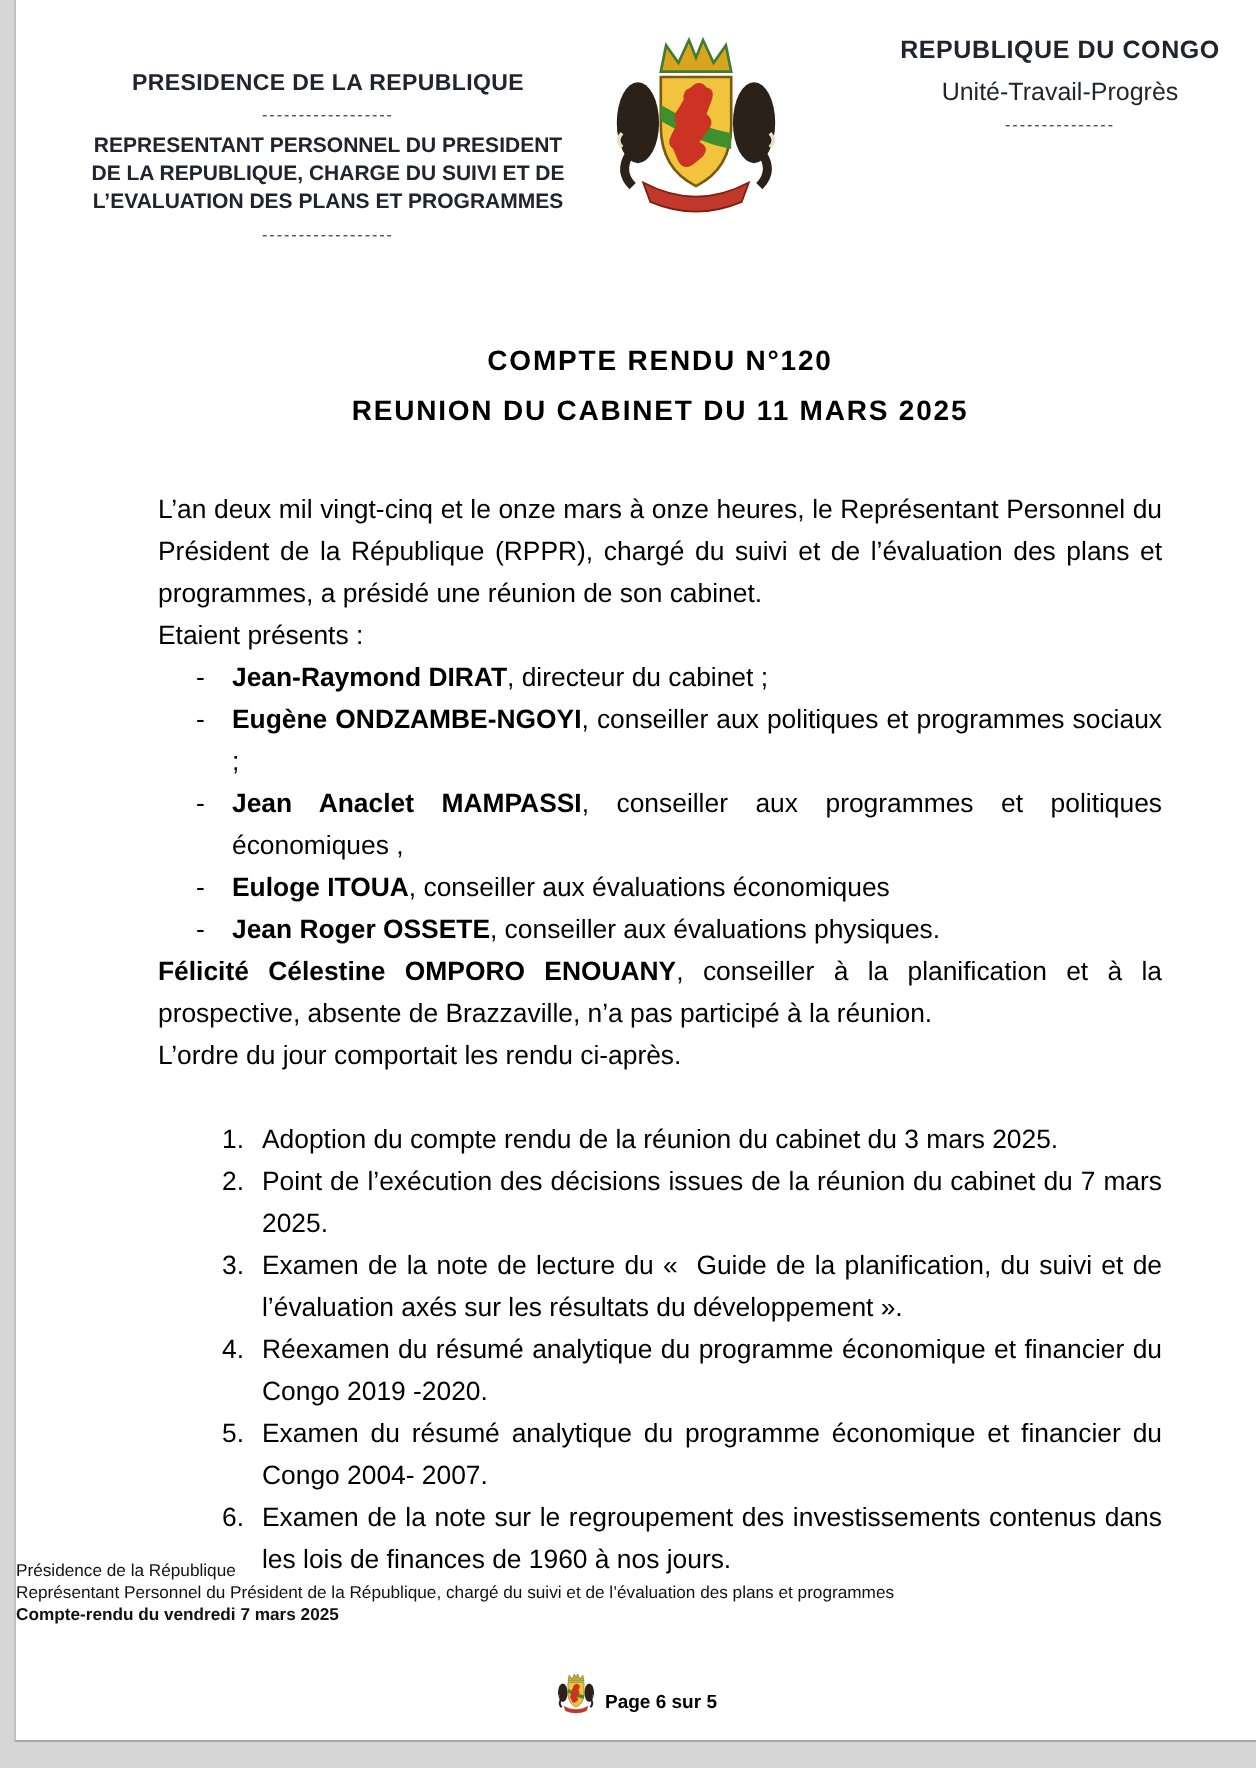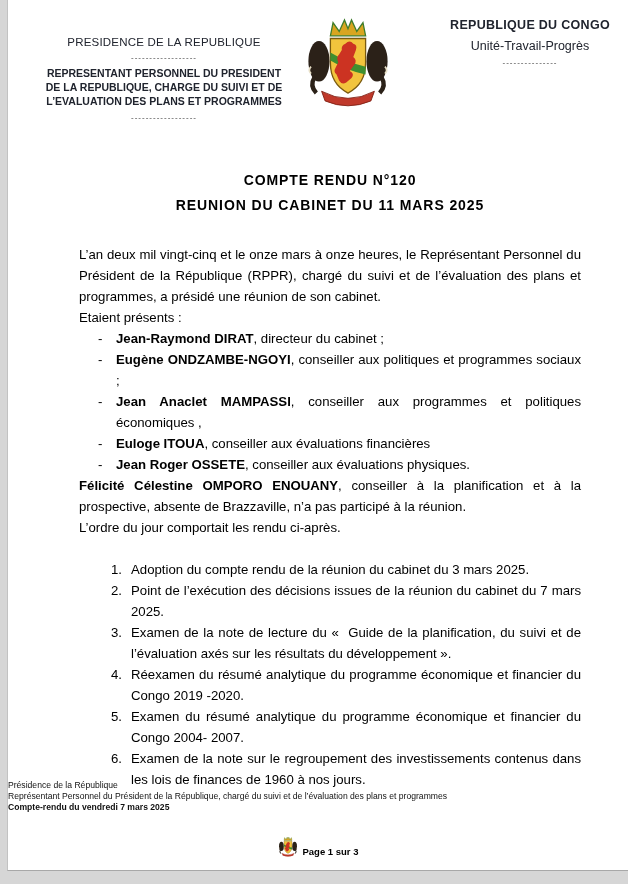--- a/index.html
+++ b/index.html
@@ -11,21 +11,21 @@
   }
   .page {
     position:absolute; left:7px; top:0; right:0; bottom:13px;
     background:#ffffff; border-left:1px solid #c2c2c2; border-bottom:1px solid #a8a8a8;
   }
   
   .hdr-left {
     position:absolute; left:30px; top:36px; width:252px;
     text-align:center; color:#20242e;
   }
-  .hdr-left .l1 { font-weight:normal; font-size:11.5px; letter-spacing:.2px; }
+  .hdr-left .l1 { font-weight:bold; font-size:11.5px; letter-spacing:.2px; }
   .hdr-sep { font-size:8px; letter-spacing:1px; color:#3a3a3a; margin:5px 0 4px; font-weight:normal; }
   .hdr-left .l2 { font-weight:bold; font-size:10.5px; line-height:14px; }
   .emblem-main { position:absolute; left:296px; top:12px; width:88px; height:104px; }
   .hdr-right { position:absolute; left:424px; top:18px; width:196px; text-align:center; color:#20242e; }
   .hdr-right .country { font-weight:bold; font-size:12.5px; letter-spacing:.3px; }
   .hdr-right .motto { font-size:12.5px; margin-top:7px; }
   
   .content { position:absolute; left:71px; right:47px; top:168px; }
   .doc-title { text-align:center; font-weight:bold; font-size:14px; letter-spacing:.9px; line-height:25px; }
   .body-text { font-size:13.2px; line-height:21px; text-align:justify; }
@@ -117,21 +117,21 @@
         <div class="attendee">
           <span class="dash">-</span>
           <span class="atxt"><span class="b">Eugène ONDZAMBE-NGOYI</span><span>, conseiller aux politiques et programmes sociaux ;</span></span>
         </div>
         <div class="attendee">
           <span class="dash">-</span>
           <span class="atxt"><span class="b">Jean Anaclet MAMPASSI</span><span>, conseiller aux programmes et politiques économiques ,</span></span>
         </div>
         <div class="attendee">
           <span class="dash">-</span>
-          <span class="atxt"><span class="b">Euloge ITOUA</span><span>, conseiller aux évaluations financières</span></span>
+          <span class="atxt"><span class="b">Euloge ITOUA</span><span>, conseiller aux évaluations économiques</span></span>
         </div>
         <div class="attendee">
           <span class="dash">-</span>
           <span class="atxt"><span class="b">Jean Roger OSSETE</span><span>, conseiller aux évaluations physiques.</span></span>
         </div>
       </div>
 
       <p class="body-text"><span class="b">Félicité Célestine OMPORO ENOUANY</span><span>, conseiller à la planification et à la prospective, absente de Brazzaville,  n’a pas participé à la réunion.</span><br>
         <span>L’ordre du jour comportait les rendu ci-après.</span></p>
 
@@ -166,17 +166,17 @@
     <div class="footer">
       <div class="f1">Présidence de la République</div>
       <div class="f2">Représentant Personnel du Président de la République, chargé du suivi et de l’évaluation des plans et programmes</div>
       <div class="f3">Compte-rendu du vendredi 7 mars 2025</div>
     </div>
 
     <div class="pagerow">
       <svg class="emblem-small" viewBox="0 0 100 110">
         <use href="#coa" xlink:href="#coa"></use>
       </svg>
-      <span class="pagenum">Page 1 sur 3</span>
+      <span class="pagenum">Page 6 sur 5</span>
     </div>
 
   </div>
 </div>
 
 </body></html>

